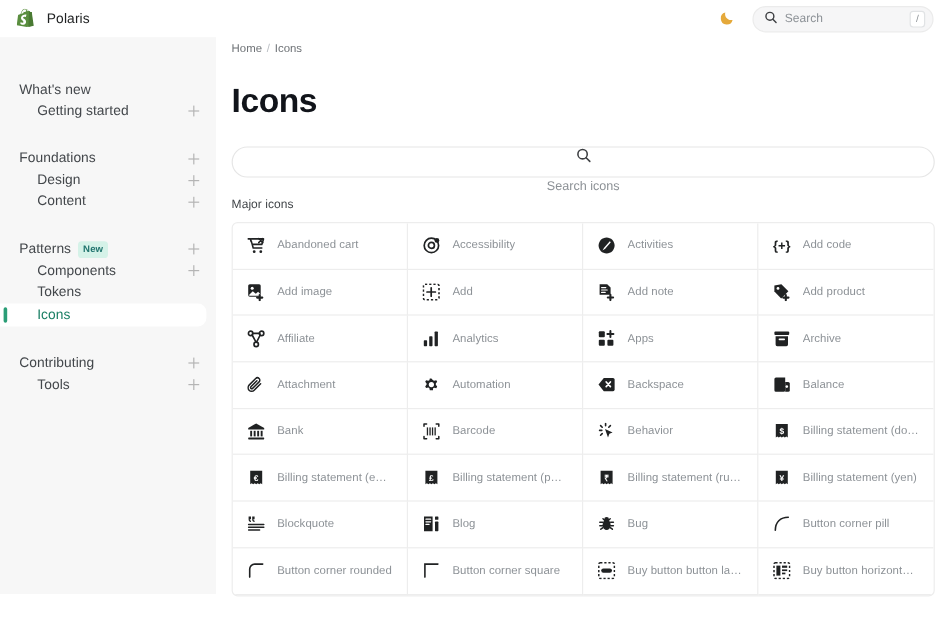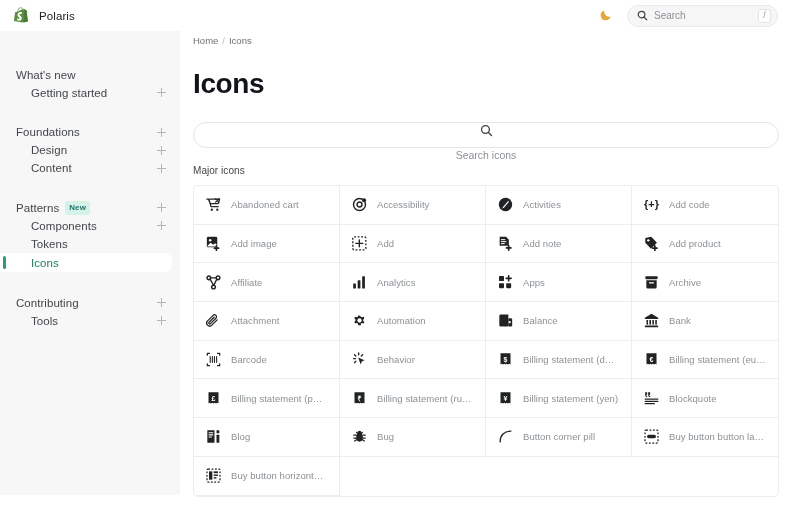--- a/index.html
+++ b/index.html
@@ -420,20 +420,29 @@
           <svg width="15" height="15" viewBox="0 0 18 18" fill="#202223">
             <path d="M9 1.4 10.6 3a6.2 6.2 0 0 1 1.1.5l2.2-.5.9 1.6-1.4 1.8a6 6 0 0 1 0 1.2l1.4 1.8-.9 1.6-2.2-.5a6 6 0 0 1-1 .6L10.6 13H7.4l-.5-2.1a6 6 0 0 1-1-.6l-2.2.5-.9-1.6 1.4-1.8a6 6 0 0 1 0-1.2L2.8 4.6l.9-1.6 2.2.5A6.2 6.2 0 0 1 7 3l.4-1.6Z" transform="translate(0 1.6)"></path>
             <circle cx="9" cy="9" r="2.6" fill="#fff"></circle>
           </svg>
         </span>
         <span class="cell-label">Automation</span>
       </div>
       <div class="cell">
         <span class="cell-glyph">
           <svg width="15" height="15" viewBox="0 0 18 18" fill="#202223">
+            <path d="M6.2 2.4h9.2a1.6 1.6 0 0 1 1.6 1.6v10a1.6 1.6 0 0 1-1.6 1.6H6.2L.9 9Z"></path>
+            <path d="M8.6 6.4 12.8 11M12.8 6.4 8.6 11" stroke="#fff" stroke-width="1.7" stroke-linecap="round"></path>
+          </svg>
+        </span>
+        <span class="cell-label">Backspace</span>
+      </div>
+      <div class="cell">
+        <span class="cell-glyph">
+          <svg width="15" height="15" viewBox="0 0 18 18" fill="#202223">
             <path d="M1.6 3.4a1.6 1.6 0 0 1 1.6-1.6h9.2v12.8a1.6 1.6 0 0 1-1.6 1.6H3.2a1.6 1.6 0 0 1-1.6-1.6Z"></path>
             <path d="M12.4 6.4h3a1.6 1.6 0 0 1 1.6 1.6v6.6a1.6 1.6 0 0 1-1.6 1.6h-3Z"></path>
             <circle cx="14" cy="11" r="1.3" fill="#fff"></circle>
           </svg>
         </span>
         <span class="cell-label">Balance</span>
       </div>
       <div class="cell">
         <span class="cell-glyph">
           <svg width="15" height="15" viewBox="0 0 18 18" fill="#202223">
@@ -547,20 +556,36 @@
         <span class="cell-glyph">
           <svg width="15" height="15" viewBox="0 0 18 18" fill="#202223">
             <path d="M15.5 2.5C7.5 2.5 2.5 7.5 2.5 15.5" fill="none" stroke="#202223" stroke-width="1.6" stroke-linecap="round"></path>
           </svg>
         </span>
         <span class="cell-label">Button corner pill</span>
       </div>
       <div class="cell">
         <span class="cell-glyph">
           <svg width="15" height="15" viewBox="0 0 18 18" fill="#202223">
+            <path d="M15.5 2.5H7.5a5 5 0 0 0-5 5v8" fill="none" stroke="#202223" stroke-width="1.6" stroke-linecap="round"></path>
+          </svg>
+        </span>
+        <span class="cell-label">Button corner rounded</span>
+      </div>
+      <div class="cell">
+        <span class="cell-glyph">
+          <svg width="15" height="15" viewBox="0 0 18 18" fill="#202223">
+            <path d="M15.5 2.5H2.5v13" fill="none" stroke="#202223" stroke-width="1.6" stroke-linecap="round"></path>
+          </svg>
+        </span>
+        <span class="cell-label">Button corner square</span>
+      </div>
+      <div class="cell">
+        <span class="cell-glyph">
+          <svg width="15" height="15" viewBox="0 0 18 18" fill="#202223">
             <rect x="1.2" y="1.2" width="15.6" height="15.6" rx="1.4" fill="none" stroke="#202223" stroke-width="1.5" stroke-dasharray="2.2 1.9"></rect>
             <rect x="3.6" y="6.8" width="10.8" height="4.4" rx="2.2"></rect>
           </svg>
         </span>
         <span class="cell-label">Buy button button layout</span>
       </div>
       <div class="cell">
         <span class="cell-glyph">
           <svg width="15" height="15" viewBox="0 0 18 18" fill="#202223">
             <rect x="1.2" y="1.2" width="15.6" height="15.6" rx="1.4" fill="none" stroke="#202223" stroke-width="1.5" stroke-dasharray="2.2 1.9"></rect>

